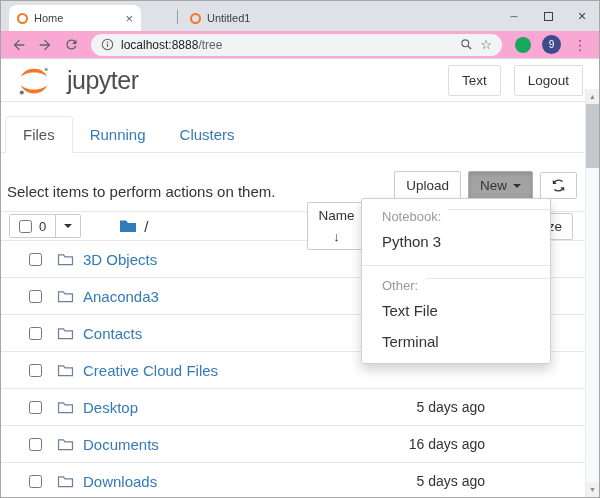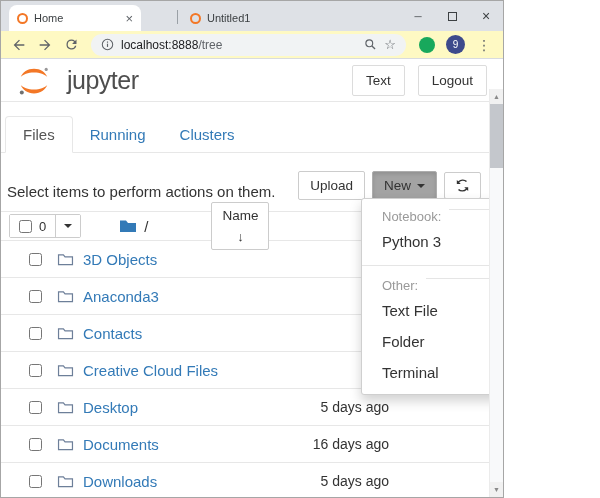--- a/index.html
+++ b/index.html
@@ -1,33 +1,33 @@
 <!DOCTYPE html>
 <html><head>
 <meta charset="utf-8">
 <style>
   * { margin:0; padding:0; box-sizing:border-box; }
   body { background:#fff; font-family:"Liberation Sans", sans-serif; }
-  #root { position:relative; width:504px; height:498px; background:#fff; overflow:hidden; border:1px solid #a6a6a6; }
+  #root { position:relative; width:600px; height:498px; background:#fff; overflow:hidden; border:1px solid #a6a6a6; }
 
   
   .tabstrip { position:absolute; top:0; left:0; right:0; height:30px; background:#dee1e6; }
   .tab-active { position:absolute; left:8px; top:4px; width:132px; height:26px; background:#fff; border-radius:8px 8px 0 0; display:flex; align-items:center; padding:0 8px; gap:6px; }
   .tab-inactive { position:absolute; left:181px; top:4px; width:122px; height:26px; display:flex; align-items:center; padding:0 8px; gap:6px; }
   .tab-divider { position:absolute; left:176px; top:9px; width:1px; height:14px; background:#9aa0a6; }
   .favicon { width:11px; height:11px; border-radius:50%; border:2.5px solid #f37726; flex:none; }
   .tab-title { font-size:11px; color:#3c4043; flex:1; white-space:nowrap; overflow:hidden; }
   .tab-close { font-size:13px; color:#5f6368; line-height:1; }
   .win-controls { position:absolute; right:0; top:0; height:30px; display:flex; }
   .win-btn { width:34px; height:30px; display:flex; align-items:center; justify-content:center; color:#3c4043; font-size:10px; }
   .win-max-glyph { width:9px; height:9px; border:1px solid #3c4043; }
   .win-close-glyph { font-size:14px; }
 
   
-  .navbar { position:absolute; top:30px; left:0; right:0; height:28px; background:#fef9c3; border-bottom:1px solid #d8dbe0; display:flex; align-items:center; padding:0 6px; gap:2px; }
+  .navbar { position:absolute; top:30px; left:0; right:0; height:28px; background:#f9a8d4; border-bottom:1px solid #d8dbe0; display:flex; align-items:center; padding:0 6px; gap:2px; }
   .nav-icon { width:24px; height:24px; display:flex; align-items:center; justify-content:center; flex:none; }
   .omnibox { flex:1; height:22px; background:#f1f3f4; border-radius:11px; display:flex; align-items:center; padding:0 10px; gap:7px; margin:0 6px; min-width:0; }
   .url { font-size:12px; color:#202124; white-space:nowrap; }
   .url-path { color:#5f6368; }
   .omni-spacer { flex:1; }
   .star { font-size:13px; color:#5f6368; }
   .ext-icon { width:16px; height:16px; border-radius:50%; background:#18a85c; flex:none; margin:0 5px; }
   .avatar { width:19px; height:19px; border-radius:50%; background:#3d4a8c; color:#fff; font-size:10px; display:flex; align-items:center; justify-content:center; flex:none; margin:0 4px; }
   .dots { font-size:14px; color:#5f6368; margin:0 6px; }
 
@@ -297,21 +297,20 @@
       <span>Notebook:</span>
       <span class="hline"></span>
     </div>
     <div class="menu-item">Python 3</div>
     <div class="menu-divider"></div>
     <div class="menu-header">
       <span>Other:</span>
       <span class="hline"></span>
     </div>
     <div class="menu-item">Text File</div>
-    <div class="menu-item">Folder</div>
     <div class="menu-item">Terminal</div>
   </div>
 
   <div class="scrollbar">
     <div class="sb-arrow">▲</div>
     <div class="sb-thumb"></div>
     <div class="sb-rest"></div>
     <div class="sb-arrow">▼</div>
   </div>
 

